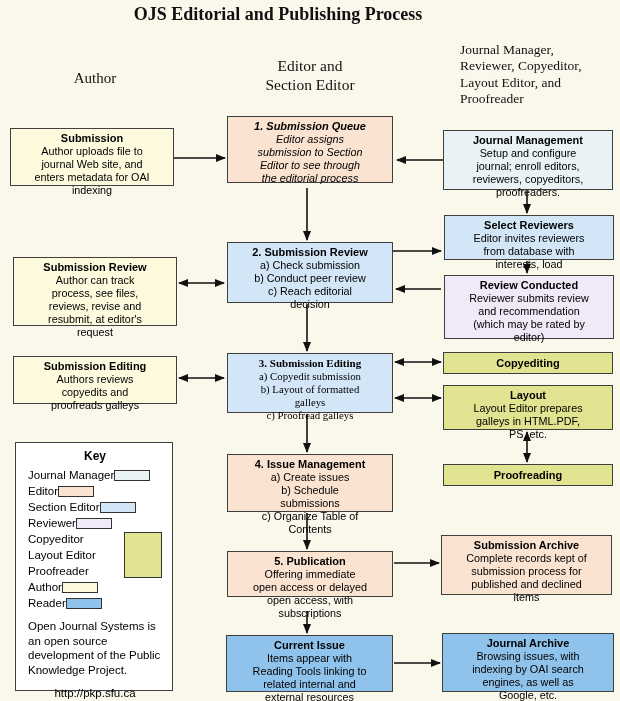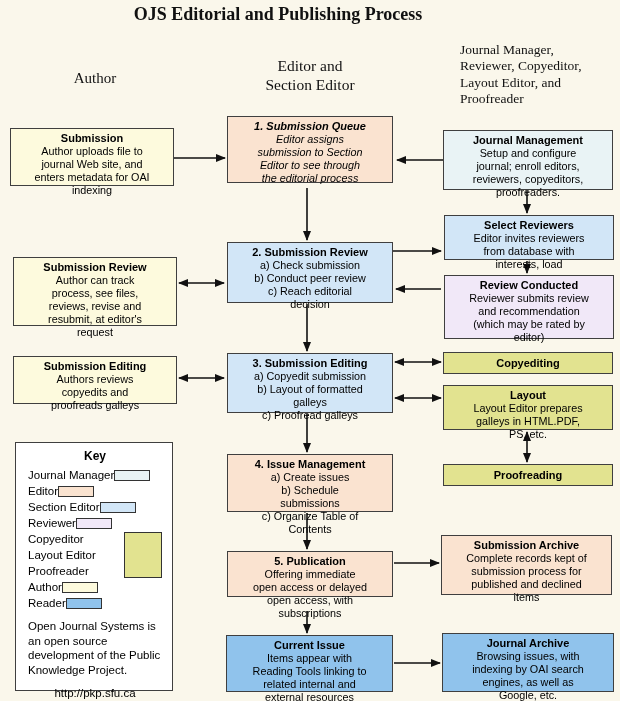--- a/index.html
+++ b/index.html
@@ -101,21 +101,21 @@
   <div class="node fill-editor" style="left:227px;top:116px;width:166px;height:67px;font-style:italic;">
     <span class="title">1. Submission Queue</span>
     <span class="body">Editor assigns submission to Section Editor to see through the editorial process</span>
   </div>
   <div class="node fill-section-editor" style="left:227px;top:242px;width:166px;height:61px;">
     <span class="title">2. Submission Review</span>
     <span class="body">a) Check submission
 b) Conduct peer review
 c) Reach editorial decision</span>
   </div>
-  <div class="node fill-section-editor" style="left:227px;top:353px;width:166px;height:60px;">
+  <div class="node fill-section-editor" style="left:227px;top:353px;width:166px;height:60px;font-family:Liberation Serif, serif;">
     <span class="title">3. Submission Editing</span>
     <span class="body">a) Copyedit submission
 b) Layout of formatted galleys
 c) Proofread galleys</span>
   </div>
   <div class="node fill-editor" style="left:227px;top:454px;width:166px;height:58px;">
     <span class="title">4. Issue Management</span>
     <span class="body">a) Create issues
 b) Schedule submissions
 c) Organize Table of Contents</span>

